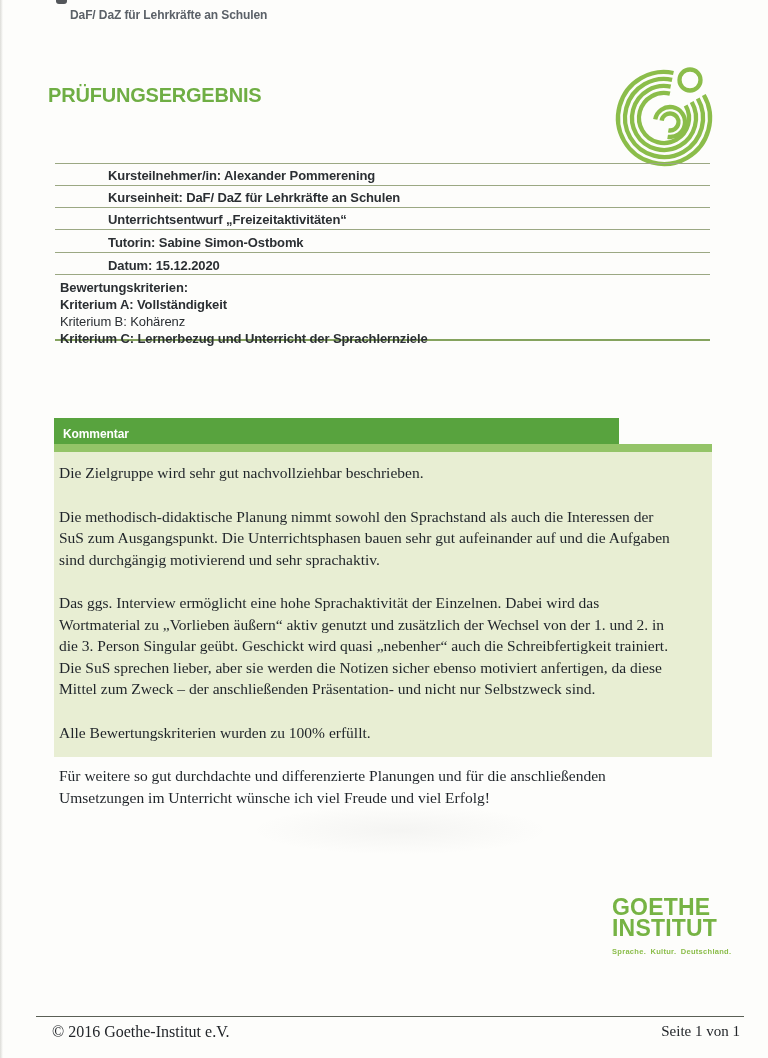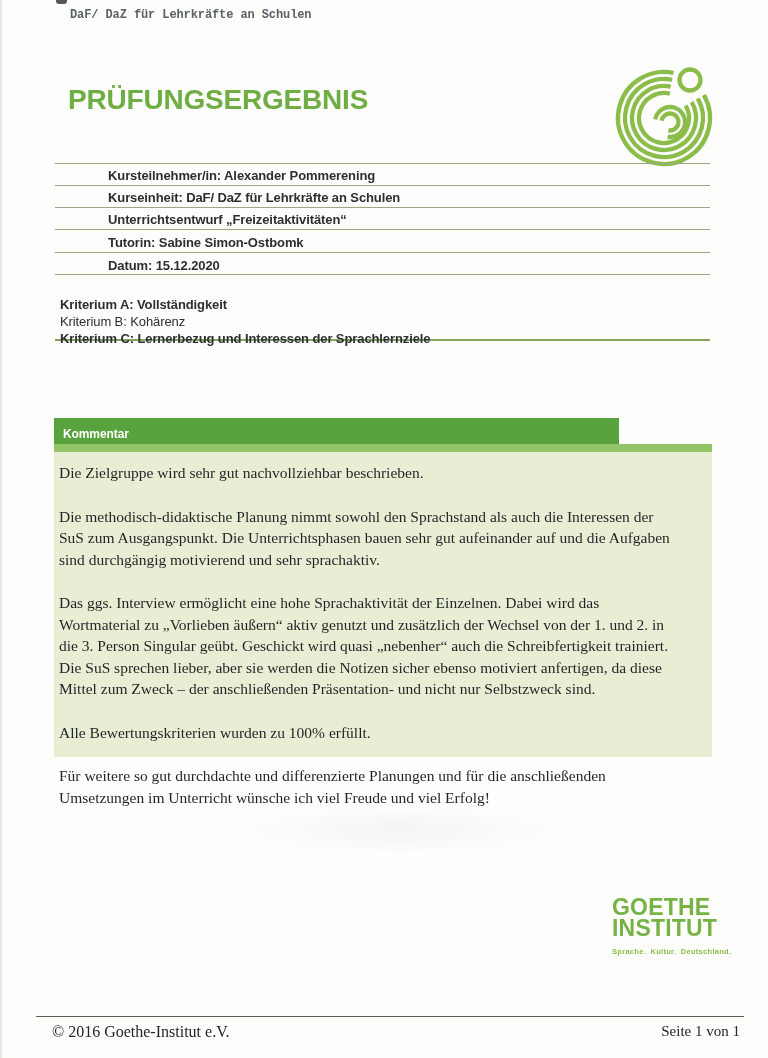--- a/index.html
+++ b/index.html
@@ -12,22 +12,22 @@
     font-family:"Liberation Sans", sans-serif;
     color:#2b2f33;
   }
   .edge-shade{position:absolute;left:0;top:0;width:3px;height:100%;
     background:linear-gradient(to right,#dcdcd8,rgba(255,255,255,0));}
   .scan-speck{position:absolute;left:56px;top:0;width:11px;height:4px;background:#53565a;border-radius:0 0 3px 3px;}
   .scan-smudge{position:absolute;left:250px;top:805px;width:300px;height:50px;
     background:radial-gradient(ellipse at center,rgba(90,90,90,0.05),rgba(0,0,0,0) 70%);}
 
   .course-label{position:absolute;left:70px;top:8px;font-size:12px;font-weight:bold;
-    color:#5b6168;letter-spacing:-0.1px;font-family:Liberation Mono, monospace;}
-  .page-title{position:absolute;left:68px;top:84px;font-size:28px;font-weight:800;
+    color:#5b6168;letter-spacing:-0.1px;}
+  .page-title{position:absolute;left:48px;top:84px;font-size:20px;font-weight:800;
     color:#6fae44;letter-spacing:-0.2px;}
 
   .logo-svg{position:absolute;left:596px;top:56px;}
 
   .rule{position:absolute;left:55px;width:655px;height:1px;background:#9ba883;}
   .rule.r0{top:163px}.rule.r1{top:185px}.rule.r2{top:207px}
   .rule.r3{top:229px}.rule.r4{top:252px}.rule.r5{top:274px}
   .rule.rbottom{top:339px;height:2px;background:#85a35e;}
 
   .detail-row{position:absolute;left:60px;width:645px;font-size:13px;font-weight:bold;
@@ -92,23 +92,24 @@
   <div class="rule r4"></div>
   <div class="rule r5"></div>
   <div class="rule rbottom"></div>
 
   <div class="detail-row d0">Kursteilnehmer/in: Alexander Pommerening</div>
   <div class="detail-row d1">Kurseinheit: DaF/ DaZ für Lehrkräfte an Schulen</div>
   <div class="detail-row d2">Unterrichtsentwurf „Freizeitaktivitäten“</div>
   <div class="detail-row d3">Tutorin: Sabine Simon-Ostbomk</div>
   <div class="detail-row d4">Datum: 15.12.2020</div>
 
+  <div class="criteria-line c0">Bewertungskriterien:</div>
   <div class="criteria-line c2">Kriterium B: Kohärenz</div>
   <div class="criteria-line c1">Kriterium A: Vollständigkeit</div>
-  <div class="criteria-line c3">Kriterium C: Lernerbezug und Interessen der Sprachlernziele</div>
+  <div class="criteria-line c3">Kriterium C: Lernerbezug und Unterricht der Sprachlernziele</div>
 
   <div class="comment-header">
     <span class="comment-header-label">Kommentar</span>
   </div>
   <div class="comment-stripe"></div>
   <div class="comment-box">
     <p>Die Zielgruppe wird sehr gut nachvollziehbar beschrieben.</p>
     <p>Die methodisch-didaktische Planung nimmt sowohl den Sprachstand als auch die Interessen der SuS zum Ausgangspunkt. Die Unterrichtsphasen bauen sehr gut aufeinander auf und die Aufgaben sind durchgängig motivierend und sehr sprachaktiv.</p>
     <p>Das ggs. Interview ermöglicht eine hohe Sprachaktivität der Einzelnen. Dabei wird das Wortmaterial zu „Vorlieben äußern“ aktiv genutzt und zusätzlich der Wechsel von der 1. und 2. in die 3. Person Singular geübt. Geschickt wird quasi „nebenher“ auch die Schreibfertigkeit trainiert. Die SuS sprechen lieber, aber sie werden die Notizen sicher ebenso motiviert anfertigen, da diese Mittel zum Zweck – der anschließenden Präsentation- und nicht nur Selbstzweck sind.</p>
     <p>Alle Bewertungskriterien wurden zu 100% erfüllt.</p>

